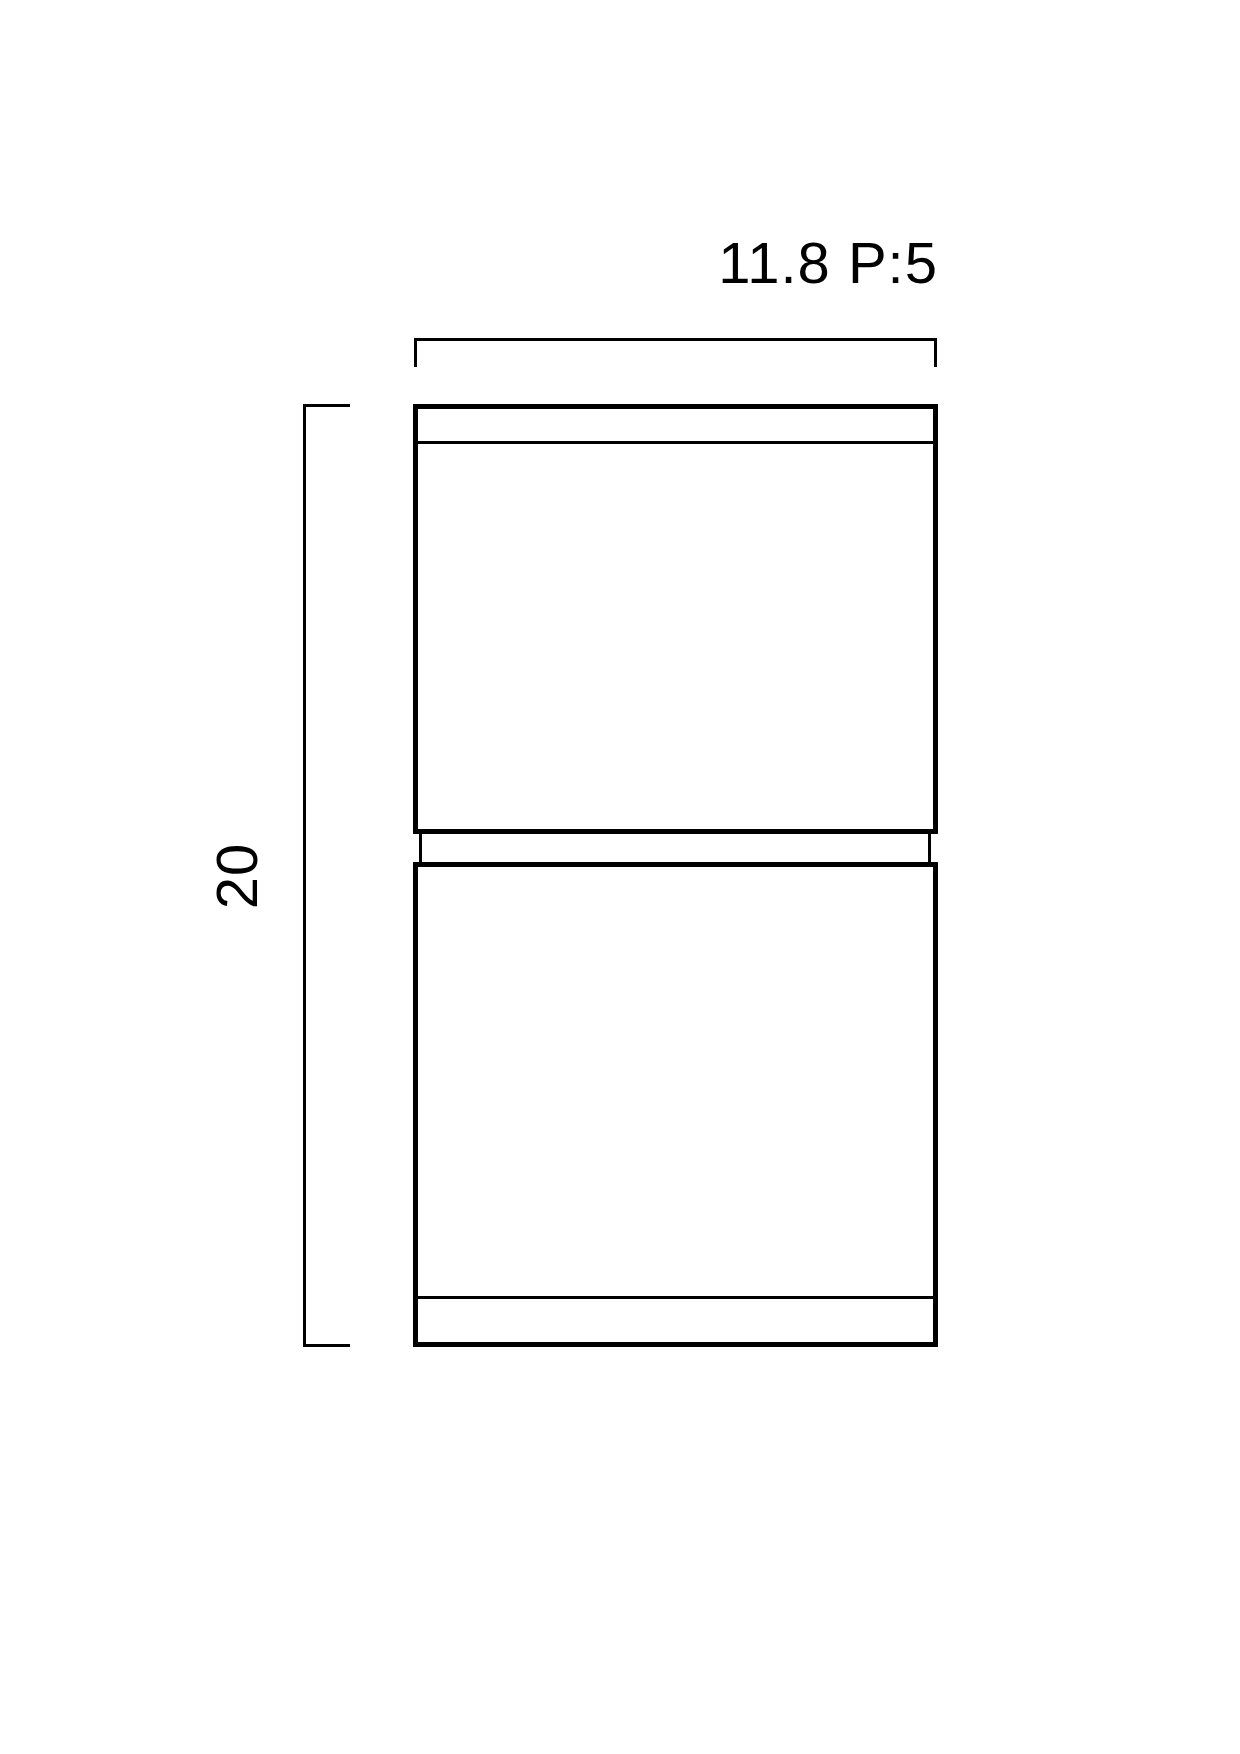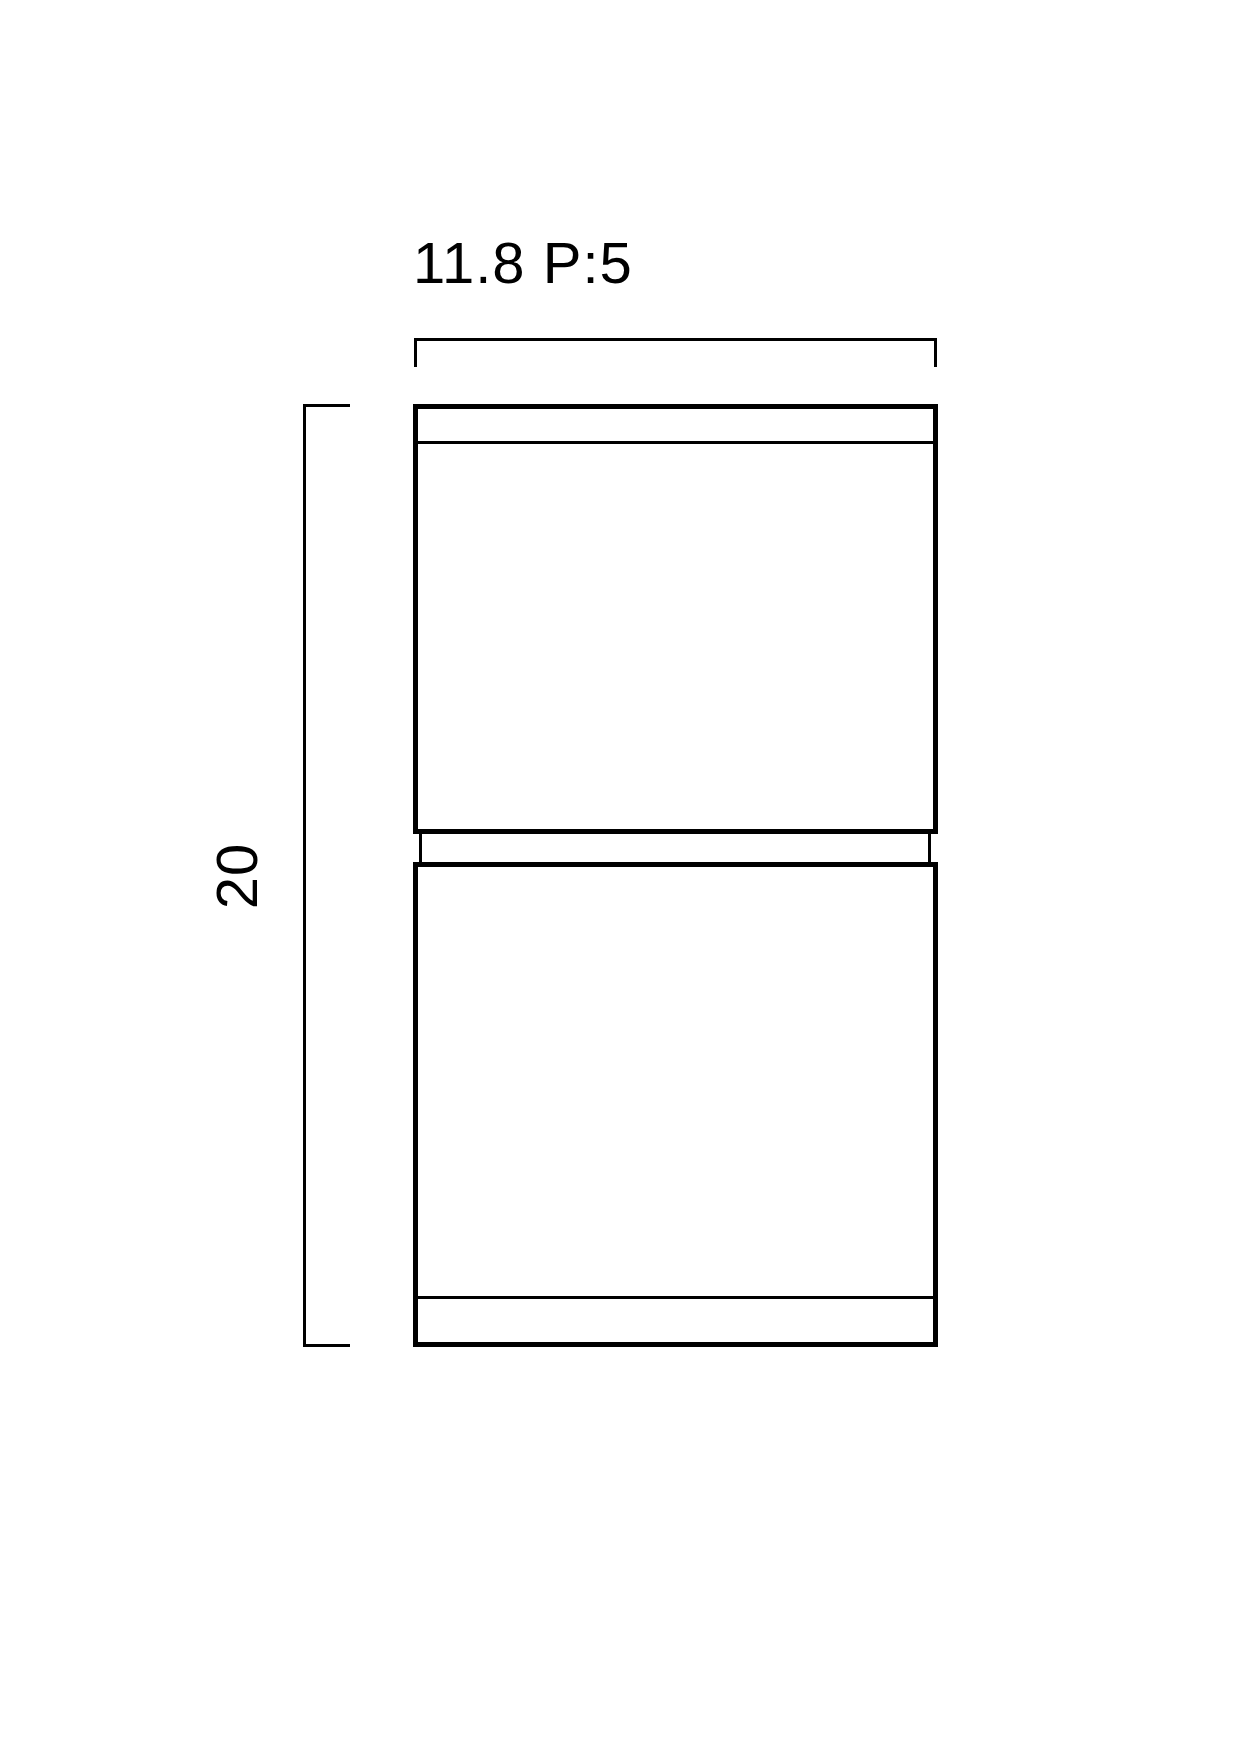--- a/index.html
+++ b/index.html
@@ -22,21 +22,21 @@
     font-size: 58px;
     line-height: 1;
     letter-spacing: 1px;
     color: var(--line, #000000);
     white-space: nowrap;
   }
   .dim-label-width {
     left: 413px;
     top: 234px;
     width: 525px;
-    text-align: left;
+    text-align: right;
   }
   .dim-label-height {
     left: 237px;
     top: 876px;
     transform: translate(-50%, -50%) rotate(-90deg);
   }
   .bracket {
     position: absolute;
     border: 0 solid var(--line, #000000);
   }

